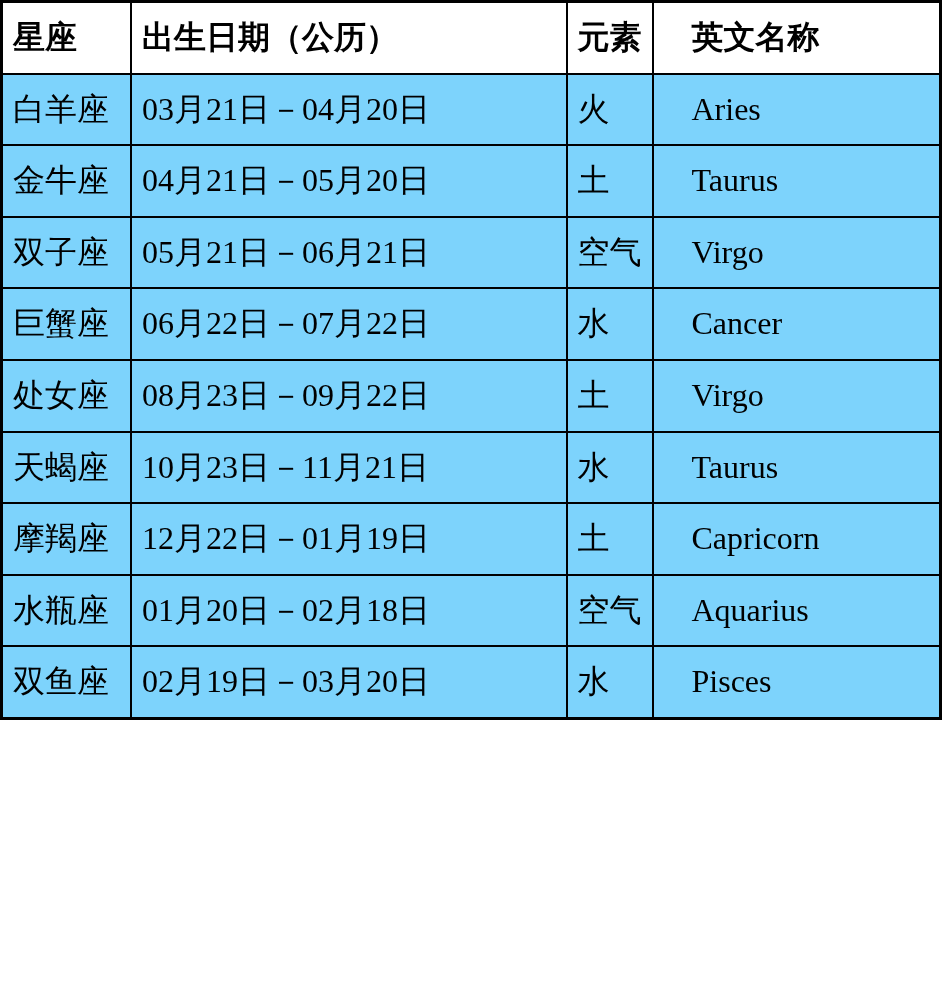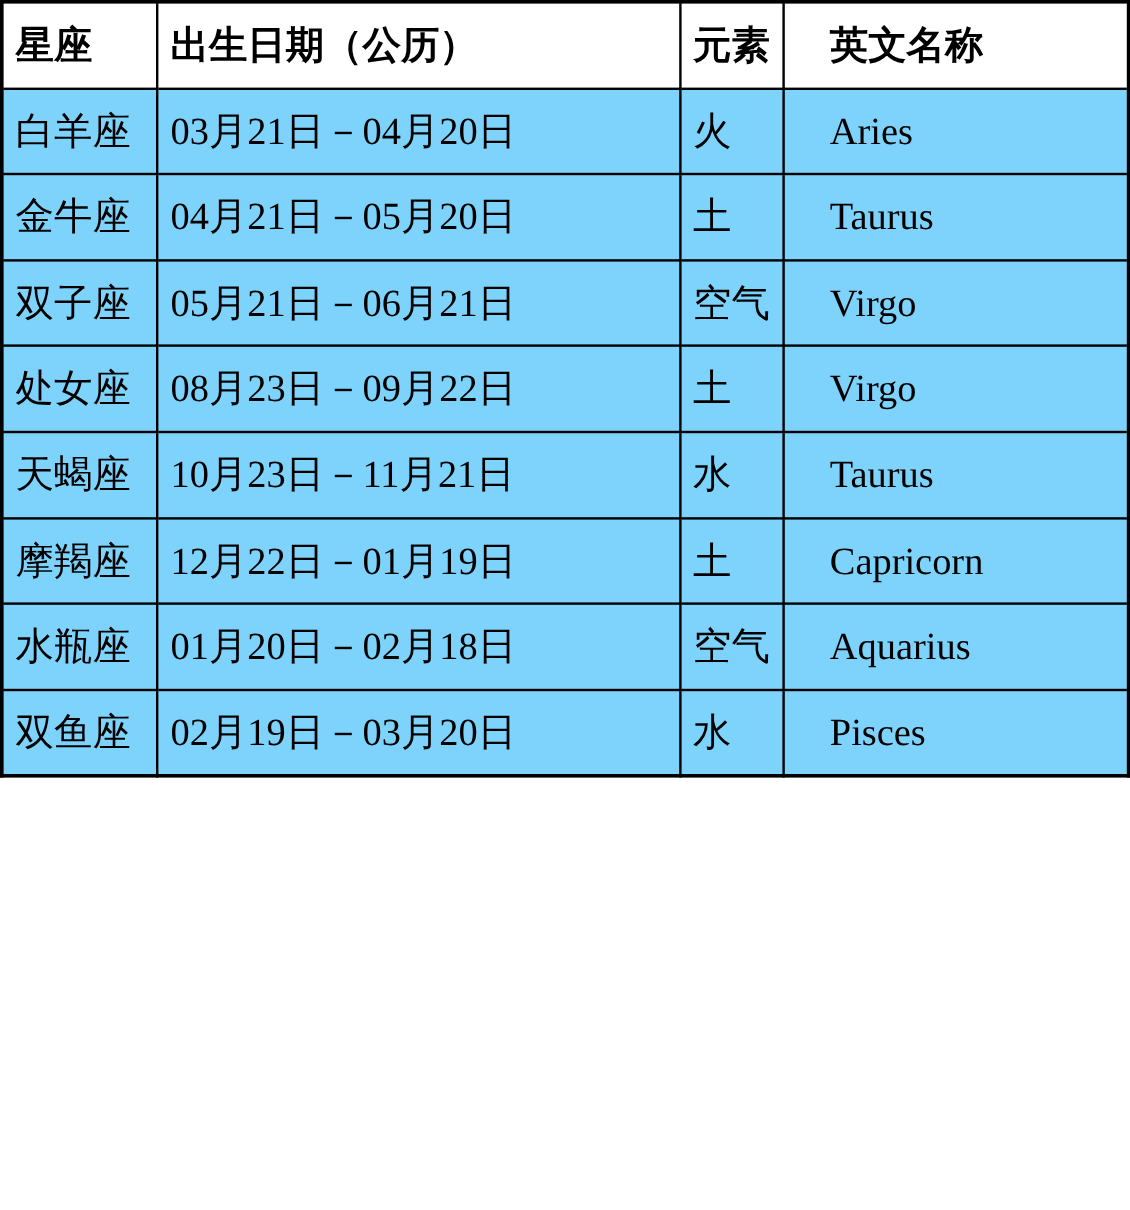--- a/index.html
+++ b/index.html
@@ -93,20 +93,26 @@
           <td class="col-element">土</td>
           <td class="col-english">Taurus</td>
         </tr>
         <tr>
           <td class="col-sign">双子座</td>
           <td class="col-date">05月21日－06月21日</td>
           <td class="col-element">空气</td>
           <td class="col-english">Virgo</td>
         </tr>
         <tr>
+          <td class="col-sign">巨蟹座</td>
+          <td class="col-date">06月22日－07月22日</td>
+          <td class="col-element">水</td>
+          <td class="col-english">Cancer</td>
+        </tr>
+        <tr>
           <td class="col-sign">处女座</td>
           <td class="col-date">08月23日－09月22日</td>
           <td class="col-element">土</td>
           <td class="col-english">Virgo</td>
         </tr>
         <tr>
           <td class="col-sign">天蝎座</td>
           <td class="col-date">10月23日－11月21日</td>
           <td class="col-element">水</td>
           <td class="col-english">Taurus</td>

